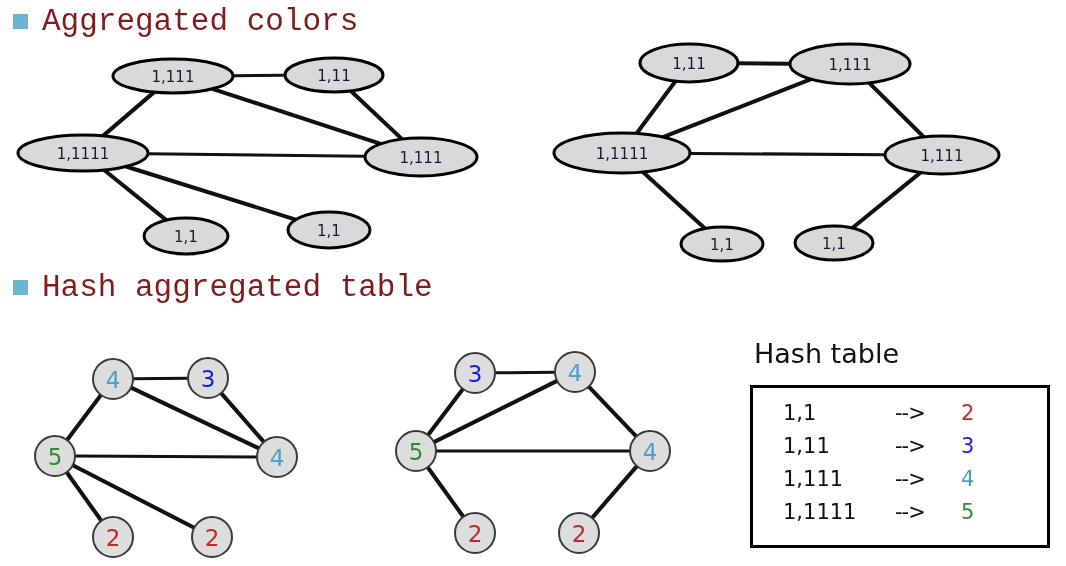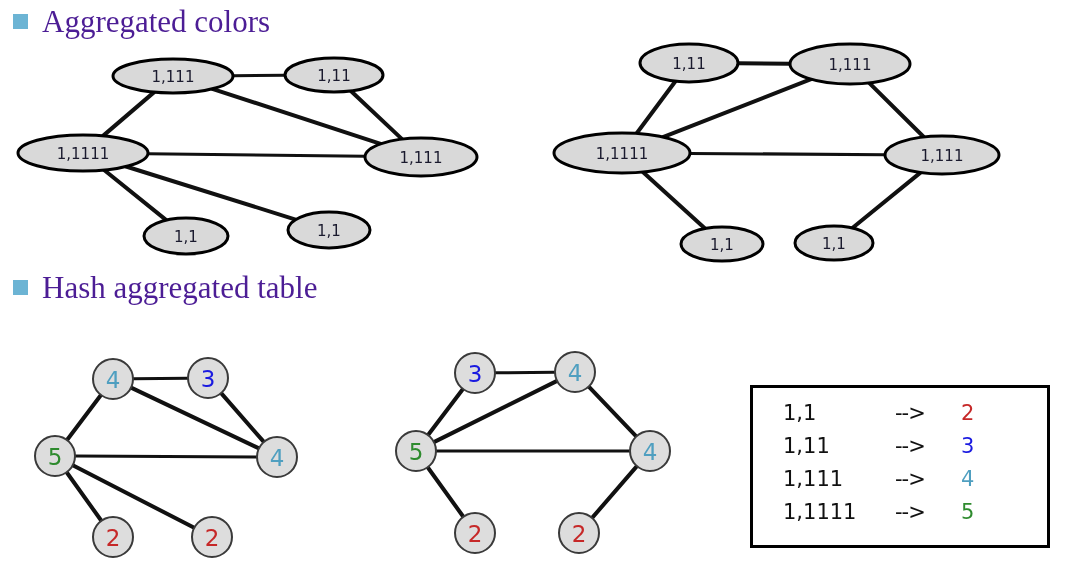--- a/index.html
+++ b/index.html
@@ -22,22 +22,22 @@
     gap: 14px;
   }
   .bullet-square {
     width: 15px;
     height: 15px;
     background: #6cb4d4;
     flex: 0 0 auto;
   }
   .bullet-text {
     font-size: 31px;
-    color: #4c1d95;
-    font-family: Liberation Serif, serif;
+    color: #7f1d1d;
+    font-family: Liberation Mono, monospace;
     white-space: nowrap;
     line-height: 1;
   }
   #bullet-aggregated { left: 13px; top: 6px; }
   #bullet-hash { left: 13px; top: 272px; }
 
   svg.graph {
     position: absolute;
     overflow: visible;
   }
@@ -256,20 +256,21 @@
           <circle cx="475" cy="533" r="20" class="node-circle"></circle>
           <text x="475" y="534" class="node-num" fill="#c62828">2</text>
         </g>
         <g>
           <circle cx="579" cy="533" r="20" class="node-circle"></circle>
           <text x="579" y="534" class="node-num" fill="#c62828">2</text>
         </g>
       </g>
     </svg>
 
+  <div id="hash-title">Hash table</div>
 
   <div id="hash-box">
     <div id="hash-rows">
         <div class="hash-row">
           <span class="hash-key">1,1</span>
           <span class="hash-arrow">--&gt;</span>
           <span class="hash-val" style="color: rgb(198, 40, 40);">2</span>
         </div>
         <div class="hash-row">
           <span class="hash-key">1,11</span>

